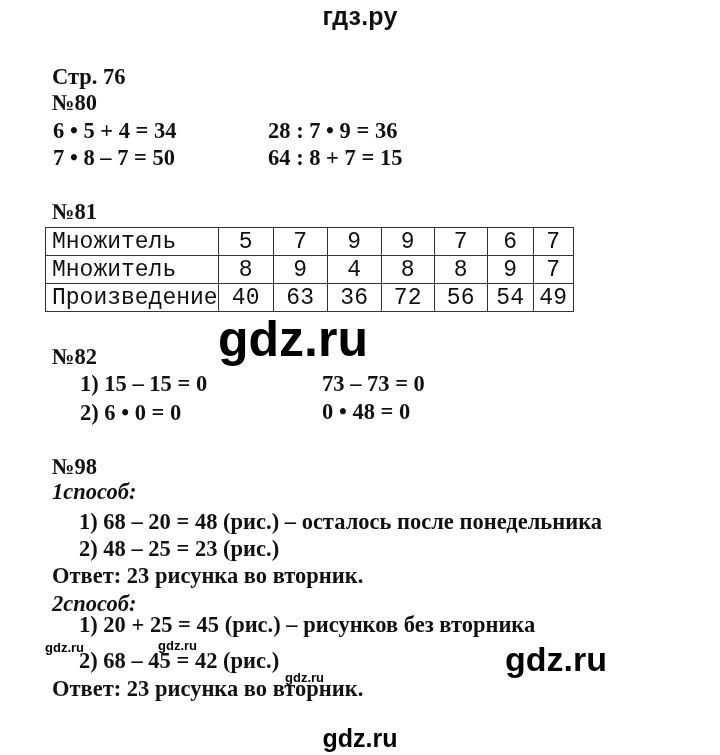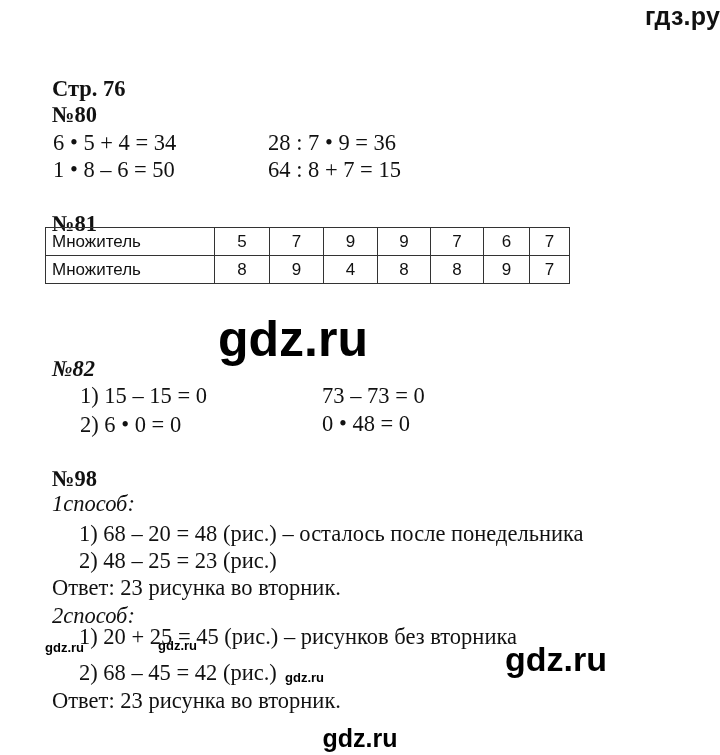--- a/index.html
+++ b/index.html
@@ -1,43 +1,43 @@
 <!DOCTYPE html>
 <html><head>
   <meta charset="utf-8">
   <style>
     html, body { margin: 0; padding: 0; background: #ffffff; }
     body { width: 720px; height: 755px; position: relative; overflow: hidden; color: #111; }
-    .serif { font-family: "Liberation Serif", "DejaVu Serif", serif; margin-top: 12px; }
+    .serif { font-family: "Liberation Serif", "DejaVu Serif", serif; }
     .sans { font-family: "Liberation Sans", "DejaVu Sans", sans-serif; }
-    .abs { position: absolute; white-space: nowrap; }
-    .site-title { left: 0; width: 720px; top: 2px; text-align: right; font-size: 25px; font-weight: bold; letter-spacing: 0.2px; }
+    .abs { position: absolute; white-space: nowrap; font-weight: bold; }
+    .site-title { left: 0; width: 720px; top: 2px; text-align: center; font-size: 25px; font-weight: bold; letter-spacing: 0.2px; }
     .txt { font-size: 22.5px; line-height: 26px; }
     .bold { font-weight: bold; }
     .ital { font-style: italic; }
 
-    table.mult { position: absolute; left: 45px; top: 227px; border-collapse: collapse; font-family: Liberation Sans, sans-serif; font-size: 17px; }
+    table.mult { position: absolute; left: 45px; top: 227px; border-collapse: collapse; font-family: Liberation Mono, monospace; font-size: 23px; }
     table.mult td { border: 1.5px solid #333; height: 27px; padding: 0; text-align: center; line-height: 26px; }
     table.mult td.lbl { text-align: left; padding-left: 6px; width: 162px; }
 
     .wm-big { font-family: "Liberation Sans", "DejaVu Sans", sans-serif; font-weight: bold; font-size: 50px; letter-spacing: 0px; color: #000; }
     .wm-mid { font-family: "Liberation Sans", "DejaVu Sans", sans-serif; font-weight: bold; font-size: 34px; color: #000; }
     .wm-bottom { font-family: "Liberation Sans", "DejaVu Sans", sans-serif; font-weight: bold; font-size: 25px; color: #000; }
     .wm-small { font-family: "Liberation Sans", "DejaVu Sans", sans-serif; font-weight: bold; font-size: 13px; color: #000; }
   </style>
 </head>
 <body>
 
 <div class="abs sans site-title">гдз.ру</div>
 
 <div class="abs serif txt bold" style="left:52px; top:64px;">Стр. 76</div>
 
 <div class="abs serif txt bold" style="left:52px; top:90px;">№80</div>
 <div class="abs serif txt" style="left:53px; top:118px;">6 • 5 + 4 = 34</div>
-<div class="abs serif txt" style="left:53px; top:145px;">1 • 8 – 6 = 50</div>
+<div class="abs serif txt" style="left:53px; top:145px;">7 • 8 – 7 = 50</div>
 <div class="abs serif txt" style="left:268px; top:118px;">28 : 7 • 9 = 36</div>
 <div class="abs serif txt" style="left:268px; top:145px;">64 : 8 + 7 = 15</div>
 
 <div class="abs serif txt bold" style="left:52px; top:199px;">№81</div>
 <table class="mult">
   <tbody>
       <tr>
     <td class="lbl">Множитель</td>
     <td style="width:54px">5</td>
     <td style="width:53px">7</td>
@@ -50,26 +50,36 @@
   <tr>
     <td class="lbl">Множитель</td>
     <td>8</td>
     <td>9</td>
     <td>4</td>
     <td>8</td>
     <td>8</td>
     <td>9</td>
     <td>7</td>
   </tr>
+  <tr>
+    <td class="lbl">Произведение</td>
+    <td>40</td>
+    <td>63</td>
+    <td>36</td>
+    <td>72</td>
+    <td>56</td>
+    <td>54</td>
+    <td>49</td>
+  </tr>
 </tbody>
   </table>
 
 <div class="abs wm-big" style="left:218px; top:310px;">gdz.ru</div>
 
-<div class="abs serif txt bold" style="left:52px; top:344px;font-style:italic;">№82</div>
+<div class="abs serif txt bold" style="left:52px; top:344px;">№82</div>
 <div class="abs serif txt" style="left:80px; top:371px;">1) 15 – 15 = 0</div>
 <div class="abs serif txt" style="left:80px; top:400px;">2) 6 • 0 = 0</div>
 <div class="abs serif txt" style="left:322px; top:371px;">73 – 73 = 0</div>
 <div class="abs serif txt" style="left:322px; top:399px;">0 • 48 = 0</div>
 
 <div class="abs serif txt bold" style="left:52px; top:454px;">№98</div>
 <div class="abs serif txt ital" style="left:52px; top:479px;">1способ:</div>
 <div class="abs serif txt" style="left:79px; top:509px;">1) 68 – 20 = 48 (рис.) – осталось после понедельника</div>
 <div class="abs serif txt" style="left:79px; top:536px;">2) 48 – 25 = 23 (рис.)</div>
 <div class="abs serif txt" style="left:52px; top:563px;">Ответ: 23 рисунка во вторник.</div>

